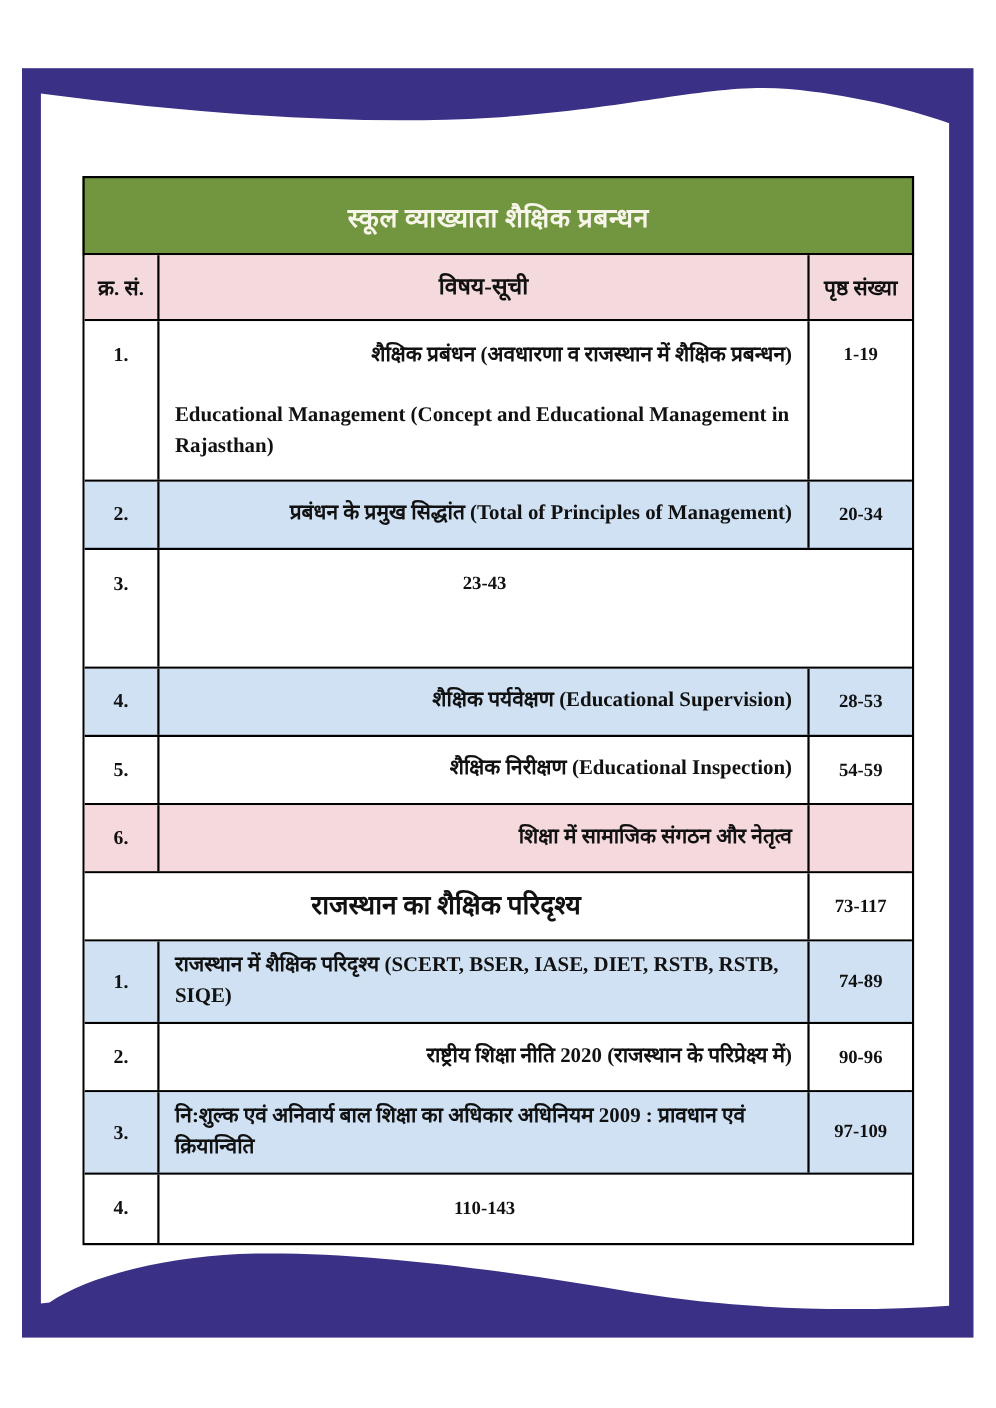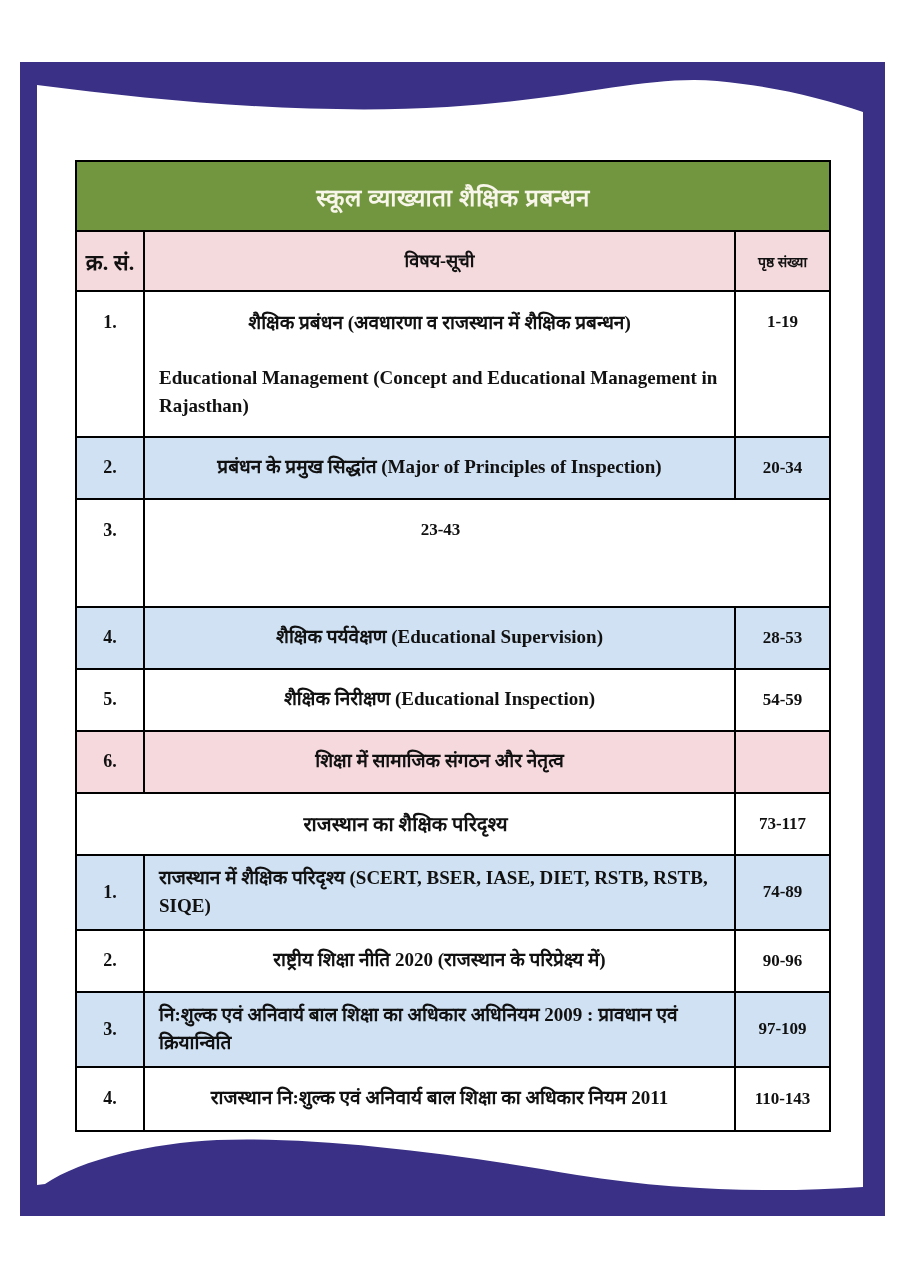--- a/index.html
+++ b/index.html
@@ -53,44 +53,44 @@
     align-items: center; text-align: center;
     border-right: 2px solid #000;
     font-weight: bold; font-size: 18px;
     padding: 4px 4px;
   }
   .subject {
     border-right: 2px solid #000;
     padding: 8px 14px;
     font-weight: bold; font-size: 19px;
     line-height: 1.5;
-    align-items: center;
+    align-items: flex-end;
   }
   .pages {
     align-items: center; text-align: center;
     font-weight: bold; font-size: 17px;
     padding: 4px 4px;
     white-space: nowrap;
   }
 
   
   .header-row { background: #f5dadd; min-height: 60px; }
-  .header-row .sn { font-size: 22px; }
-  .header-row .subject { align-items: center; justify-content: center; text-align: center; font-size: 18px; }
-  .header-row .pages { font-size: 14px; }
+  .header-row .sn { font-size: 19px; }
+  .header-row .subject { align-items: center; justify-content: center; text-align: center; font-size: 21px; }
+  .header-row .pages { font-size: 19px; }
 
   
   .multi { min-height: 108px; }
   .multi .sn, .multi .pages { justify-content: flex-start; padding-top: 20px; }
   .multi .subject { justify-content: flex-start; padding-top: 17px; padding-bottom: 15px; }
   .line + .line { margin-top: 26px; }
   .section-row .subject {
     grid-column: 1 / 3;
     align-items: center; justify-content: center; text-align: center;
-    font-size: 20px;
+    font-size: 24px;
   }
 
   .bg-white { background: #ffffff; }
   .bg-blue  { background: #cfe1f3; }
   .bg-pink  { background: #f5d9dc; }
 </style>
 </head>
 <body>
 
 <div class="sheet">
@@ -127,21 +127,21 @@
     <div class="cell sn">1.</div>
     <div class="cell subject">
               <div class="line">शैक्षिक प्रबंधन (अवधारणा व राजस्थान में शैक्षिक प्रबन्धन)</div>
               <div class="line">Educational Management (Concept and Educational Management in Rajasthan)</div>
             </div>
     <div class="cell pages">1-19</div>
   </div>
           <div class="row bg-blue">
     <div class="cell sn">2.</div>
     <div class="cell subject">
-              <div class="line">प्रबंधन के प्रमुख सिद्धांत (Major of Principles of Inspection)</div>
+              <div class="line">प्रबंधन के प्रमुख सिद्धांत (Total of Principles of Management)</div>
             </div>
     <div class="cell pages">20-34</div>
   </div>
           <div class="row bg-white multi">
     <div class="cell sn">3.</div>
     <div class="cell pages">23-43</div>
   </div>
           <div class="row bg-blue">
     <div class="cell sn">4.</div>
     <div class="cell subject">
@@ -185,22 +185,19 @@
   </div>
           <div class="row bg-blue">
     <div class="cell sn">3.</div>
     <div class="cell subject">
               <div class="line">नि:शुल्क एवं अनिवार्य बाल शिक्षा का अधिकार अधिनियम 2009 : प्रावधान एवं क्रियान्विति</div>
             </div>
     <div class="cell pages">97-109</div>
   </div>
           <div class="row bg-white">
     <div class="cell sn">4.</div>
-    <div class="cell subject">
-              <div class="line">राजस्थान नि:शुल्क एवं अनिवार्य बाल शिक्षा का अधिकार नियम 2011</div>
-            </div>
     <div class="cell pages">110-143</div>
   </div>
         </div>
     </div>
 
   </div>
 </div>
 
 </body></html>

